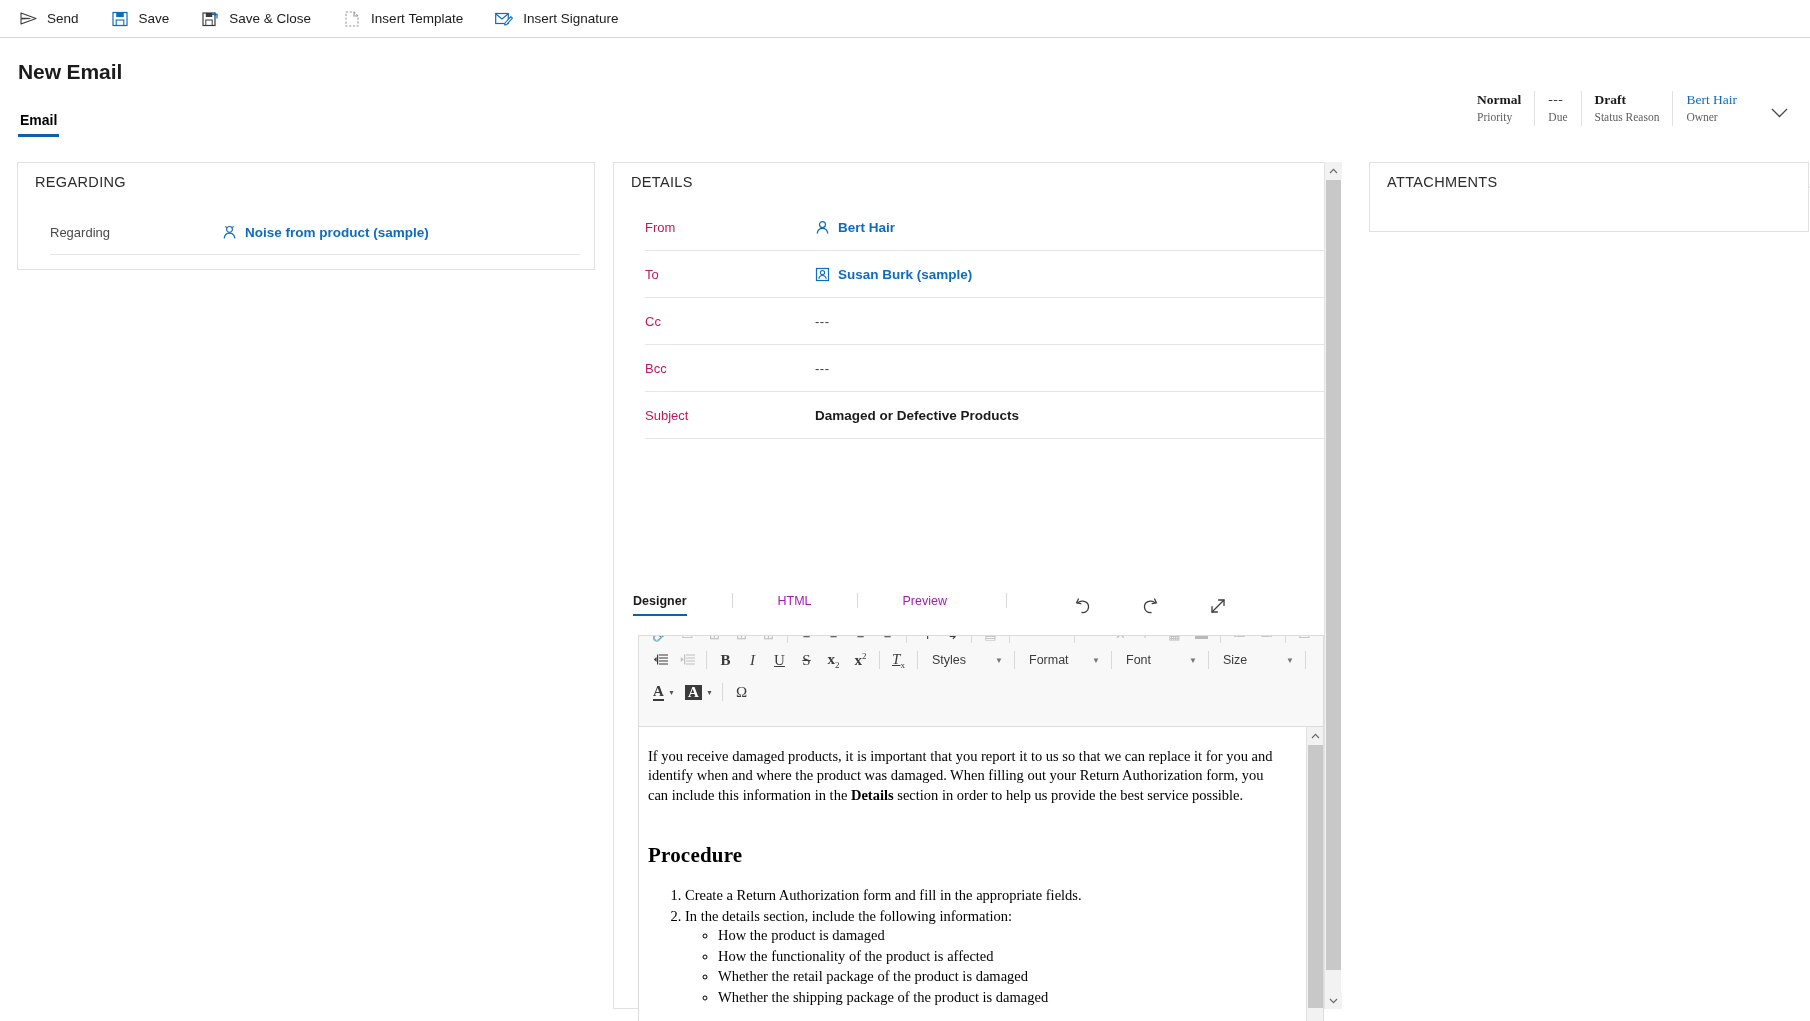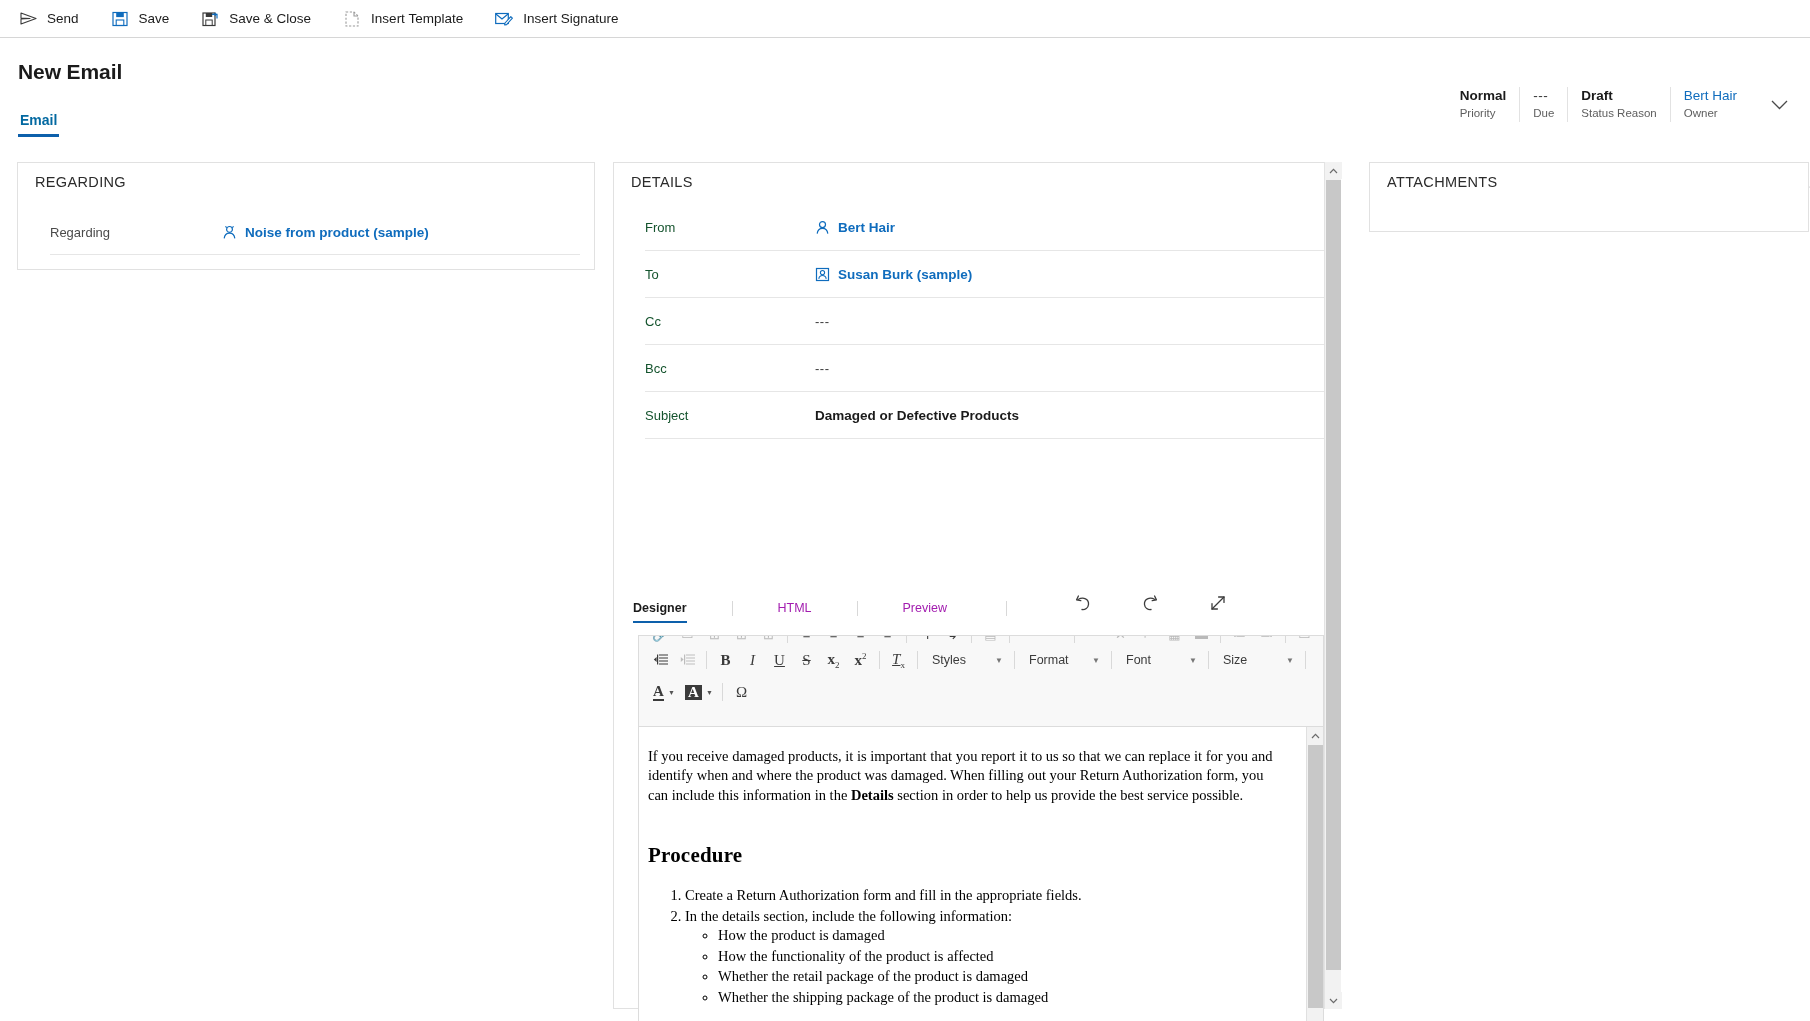--- a/index.html
+++ b/index.html
@@ -59,40 +59,41 @@
   }
   .tabstrip {
     position: absolute;
     left: 18px; top: 74px;
     display: flex;
     align-items: flex-start;
   }
   .tab {
     font-size: 14px;
     font-weight: 600;
-    color: #0369a1;
+    color: #000000;
     padding: 0 2px 9px 2px;
     cursor: pointer;
     position: relative;
   }
   .tab.active::after {
     content: "";
     position: absolute;
     left: 0; right: 0; bottom: 0;
     height: 3px;
     background: #0d60ab;
   }
 
   
   .hdr-meta {
     position: absolute;
     right: 18px; top: 44px;
     display: flex;
-    align-items: center;
+    align-items: flex-end;
     height: 44px;
+    font-family: Liberation Serif, serif;
   }
   .meta-cell {
     display: flex;
     flex-direction: column;
     align-items: flex-start;
     padding: 0 13px;
     border-left: 1px solid #e2e2e2;
     min-width: 0;
   }
   .meta-cell:first-child { border-left: none; }
@@ -192,30 +193,30 @@
     width: 728px; height: 847px;
   }
   #card-details .card-title { position: absolute; left: 17px; top: 11px; }
 
   .detail-rows {
     position: absolute;
     left: 31px; top: 41px;
     width: 680px;
   }
   .detail-rows .field-row { height: 47px; }
-  .detail-rows .field-label { width: 170px; font-size: 13px; color: #14532d; }
+  .detail-rows .field-label { width: 170px; font-size: 13px; color: #be185d; }
   .subject-val { font-weight: 700; font-size: 13.5px; color: #1b1b1b; }
   .dash-val { color: #3a3a3a; letter-spacing: 0.5px; font-size: 13px; }
 
   
   .editor-tabs {
     position: absolute;
     left: 631px; top: 443px;
     display: flex;
-    align-items: flex-end;
+    align-items: flex-start;
     height: 30px;
     gap: 32px;
   }
   .etab {
     font-size: 12.5px;
     color: #a21caf;
     padding: 0 13px 7px 13px;
     cursor: pointer;
     position: relative;
     line-height: 16px;

